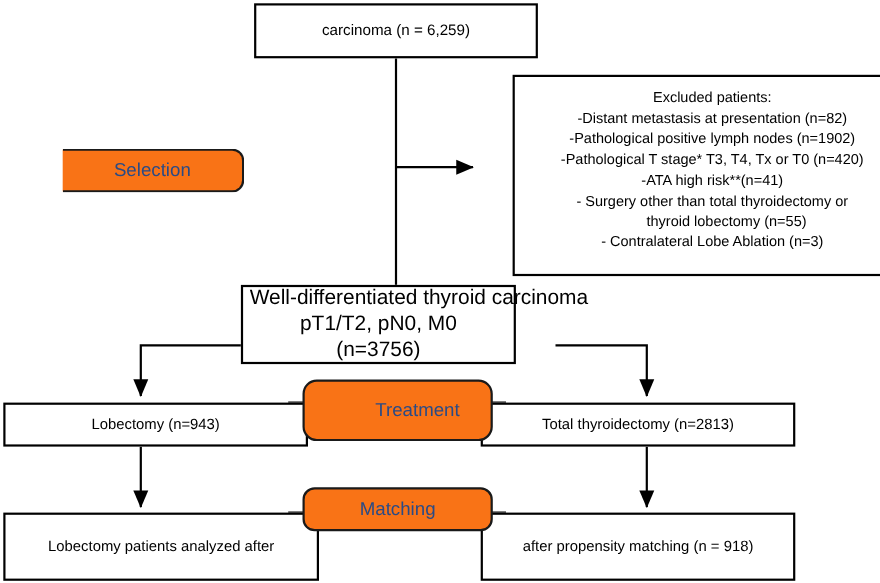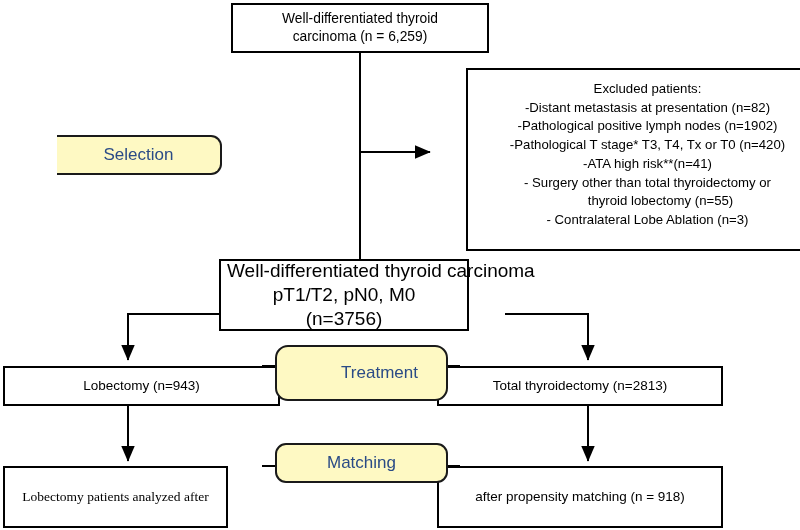--- a/index.html
+++ b/index.html
@@ -75,30 +75,30 @@
   
   #node-lobectomy {
     left: 3px; top: 366px; width: 277px; height: 40px;
   }
   #node-total-thyroidectomy {
     left: 437px; top: 366px; width: 286px; height: 40px;
   }
 
   
   #node-lobectomy-matched {
-    left: 3px; top: 466px; width: 225px; height: 62px; font-family: Liberation Serif, serif;
+    left: 3px; top: 466px; width: 287px; height: 62px;
   }
   #node-total-thyroidectomy-matched {
     left: 437px; top: 466px; width: 286px; height: 62px;
   }
 
   
   .badge {
     position: absolute;
-    background: #fef9c3;
+    background: #f97316;
     border: 2px solid #1a1a1a;
     display: flex;
     align-items: center;
     justify-content: center;
     color: #2a4b86;
     font-size: 17px;
     z-index: 6;
   }
   #badge-selection {
     left: 57px; top: 135px; width: 165px; height: 40px;
@@ -141,21 +141,20 @@
 
     <line x1="262" y1="366" x2="278" y2="366" stroke="#000000" stroke-width="2"></line>
     <line x1="445" y1="366" x2="460" y2="366" stroke="#000000" stroke-width="2"></line>
 
     <line x1="262" y1="466" x2="278" y2="466" stroke="#000000" stroke-width="2"></line>
     <line x1="445" y1="466" x2="460" y2="466" stroke="#000000" stroke-width="2"></line>
   </svg>
 
   <div class="node" id="node-root">
     <div class="txt">
-      <div>Well-differentiated thyroid</div>
       <div>carcinoma (n = 6,259)</div>
     </div>
   </div>
 
   <div class="node" id="node-excluded">
     <div class="txt">
       <div>Excluded patients:</div>
       <div>-Distant metastasis at presentation (n=82)</div>
       <div>-Pathological positive lymph nodes (n=1902)</div>
       <div>-Pathological T stage* T3, T4, Tx or T0 (n=420)</div>

